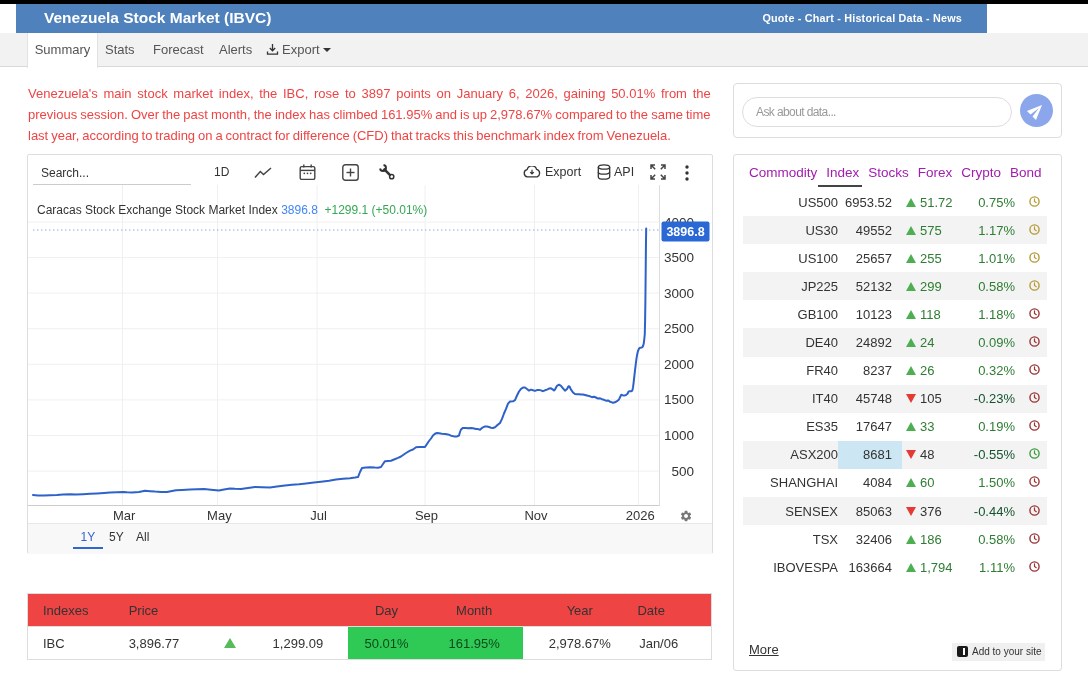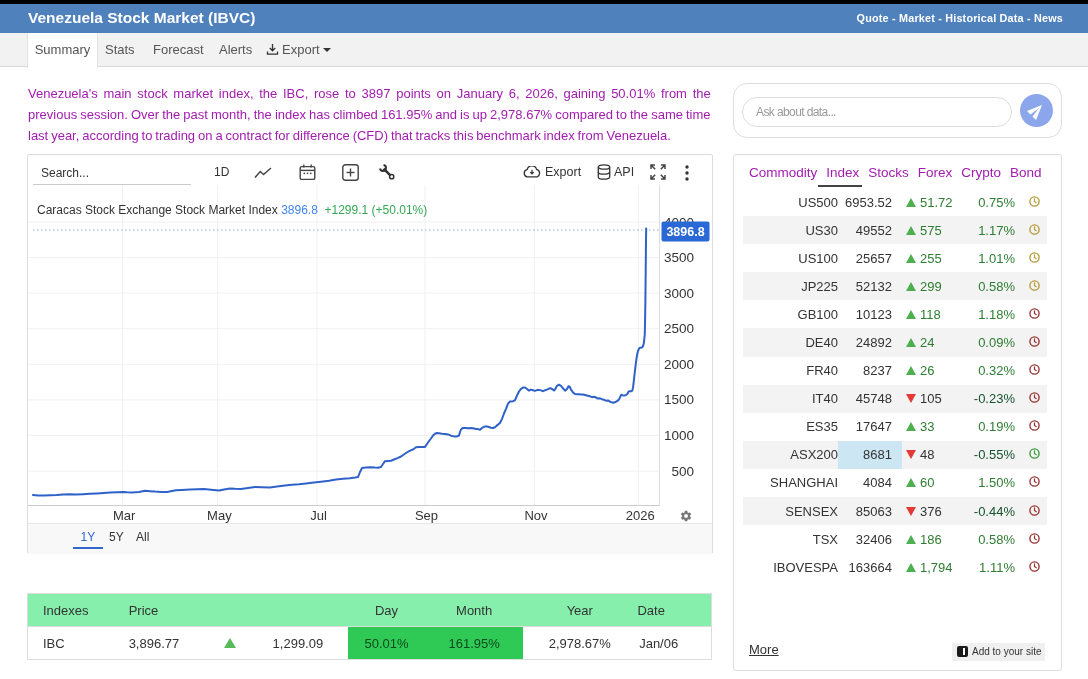--- a/index.html
+++ b/index.html
@@ -1,49 +1,49 @@
 <!DOCTYPE html>
 <html><head><meta charset="utf-8">
 <style>
 *{margin:0;padding:0;box-sizing:border-box;}
 html,body{width:1088px;height:679px;background:#fff;font-family:"Liberation Sans",sans-serif;position:relative;overflow:hidden;}
 .abs{position:absolute;}
 
 #blackbar{left:0;top:0;width:1088px;height:4px;background:#000;}
-#bluebar{left:0;top:4px;width:1088px;height:29px;background:#4f81bc;}
+#bluebar{left:16px;top:4px;width:971px;height:29px;background:#4f81bc;}
 #bluebar .ttl{position:absolute;left:28px;top:5px;font-size:15.5px;font-weight:bold;color:#fff;}
 #bluebar .lnks{position:absolute;right:25px;top:8px;font-size:10.8px;font-weight:bold;color:#fff;letter-spacing:.2px;}
 #tabbar{left:0;top:33px;width:1088px;height:34px;background:#f2f2f2;border-bottom:1px solid #d9d9d9;}
 .tab{position:absolute;top:0;height:34px;line-height:34px;font-size:13px;color:#555;}
 #tab-active{position:absolute;left:27px;top:0;width:71px;height:35px;background:#fff;border-left:1px solid #e2e2e2;border-right:1px solid #e2e2e2;text-align:center;line-height:34px;font-size:13px;color:#555;}
 
-#desc{left:28px;top:84px;width:684px;font-size:13px;color:#a21caf;}
+#desc{left:28px;top:84px;width:684px;font-size:13px;color:#ef4444;}
 #desc div{height:20.8px;line-height:20.8px;white-space:nowrap;}
 .just{text-align:justify;}
 
 #chartcard{left:27px;top:154px;width:686px;height:400px;border:1px solid #ddd;border-radius:2px;background:#fff;}
 #chartcard .in{position:absolute;font-size:12px;color:#333;}
 #srch{left:5px;top:8px;width:158px;height:22px;border-bottom:1px solid #ccc;color:#aaa;font-size:12px;padding-left:8px;line-height:20px;}
 .cticon{position:absolute;top:9px;}
 #ttlrow{left:9px;top:48px;font-size:12px;color:#333;white-space:nowrap;}
 #ttlrow .b{color:#4285f4;}
 #ttlrow .g{color:#34a853;}
 #rangerow{left:0px;top:368px;width:684px;height:31px;background:#f8f8f8;border-top:1px solid #e7e7e7;font-size:12.5px;color:#444;}
 #rangerow span{position:absolute;top:6px;}
 
 #btable{left:27px;top:593px;width:685px;height:67px;border:1px solid #ddd;border-collapse:collapse;table-layout:fixed;font-size:13px;color:#333;}
 #btable td{height:33px;padding:0;}
-#btable tr.hd{background:#86efac;}
+#btable tr.hd{background:#ef4444;}
 #btable tr.hd td{border-bottom:1px solid #ddd;}
 .tl{text-align:left;}
 .tc{text-align:center;}
 #btable .grncell{background:#2fca55;color:#0c4a1d;}
 .tri-big-u{display:inline-block;width:0;height:0;border-left:6.5px solid transparent;border-right:6.5px solid transparent;border-bottom:10px solid #57bb5b;}
 
-#askcard{left:733px;top:83px;width:329px;height:55px;border:1px solid #ddd;border-radius:14px;background:#fff;}
+#askcard{left:733px;top:83px;width:329px;height:55px;border:1px solid #ddd;border-radius:4px;background:#fff;}
 #askpill{position:absolute;left:8px;top:13px;width:270px;height:30px;border:1px solid #ddd;border-radius:15px;font-size:12px;letter-spacing:-0.6px;color:#999;line-height:28px;padding-left:13px;}
 #askbtn{position:absolute;left:286px;top:10px;width:33px;height:33px;border-radius:50%;background:#8ba6ea;}
 #mktcard{left:733px;top:154px;width:329px;height:517px;border:1px solid #ddd;border-radius:3px;background:#fff;}
 #mkttabs{position:absolute;left:15px;top:10px;font-size:13.5px;color:#a21caf;white-space:nowrap;}
 #mkttabs span{margin-right:9px;}
 #idxund{position:absolute;left:84px;top:30px;width:44px;height:2px;background:#444;}
 #mkttable{position:absolute;left:9px;top:33px;width:304px;border-collapse:collapse;table-layout:fixed;font-size:13px;color:#333;}
 #mkttable td{padding:0;height:28.1px;}
 #mkttable tr.h td{height:26px;font-size:11.5px;color:#555;background:#f3f3f3;}
 #mkttable tr.alt{background:#f3f3f3;}
@@ -59,21 +59,21 @@
 .tri-u{display:inline-block;width:0;height:0;border-left:5.5px solid transparent;border-right:5.5px solid transparent;border-bottom:9px solid #4caf50;margin-right:4px;}
 .tri-d{display:inline-block;width:0;height:0;border-left:5.5px solid transparent;border-right:5.5px solid transparent;border-top:9px solid #e53935;margin-right:4px;}
 #morerow{position:absolute;left:15px;top:487px;font-size:13px;color:#333;}
 #morerow a{color:#333;text-decoration:underline;}
 #addsite{position:absolute;left:218px;top:488px;width:93px;height:18px;background:#f0f0f0;font-size:10px;color:#333;line-height:18px;}
 </style></head>
 <body>
 <div class="abs" id="blackbar"></div>
 <div class="abs" id="bluebar">
   <span class="ttl">Venezuela Stock Market (IBVC)</span>
-  <span class="lnks">Quote - Market - Historical Data - News</span>
+  <span class="lnks">Quote - Chart - Historical Data - News</span>
 </div>
 <div class="abs" id="tabbar">
   <div id="tab-active">Summary</div>
   <div class="tab" style="left:105px;">Stats</div>
   <div class="tab" style="left:153px;">Forecast</div>
   <div class="tab" style="left:219px;">Alerts</div>
   <div class="tab" style="left:266px;"><svg width="13" height="13" viewBox="0 0 13 13" style="vertical-align:-2px;margin-right:3px;">
         <path d="M6.5 1v6.2M3.8 5L6.5 7.8 9.2 5M1.5 8.5v2.6h10v-2.6" fill="none" stroke="#333" stroke-width="1.3"></path>
       </svg>Export <span style="display:inline-block;width:0;height:0;border-left:4px solid transparent;border-right:4px solid transparent;border-top:4px solid #333;vertical-align:2px;"></span></div>
 </div>

